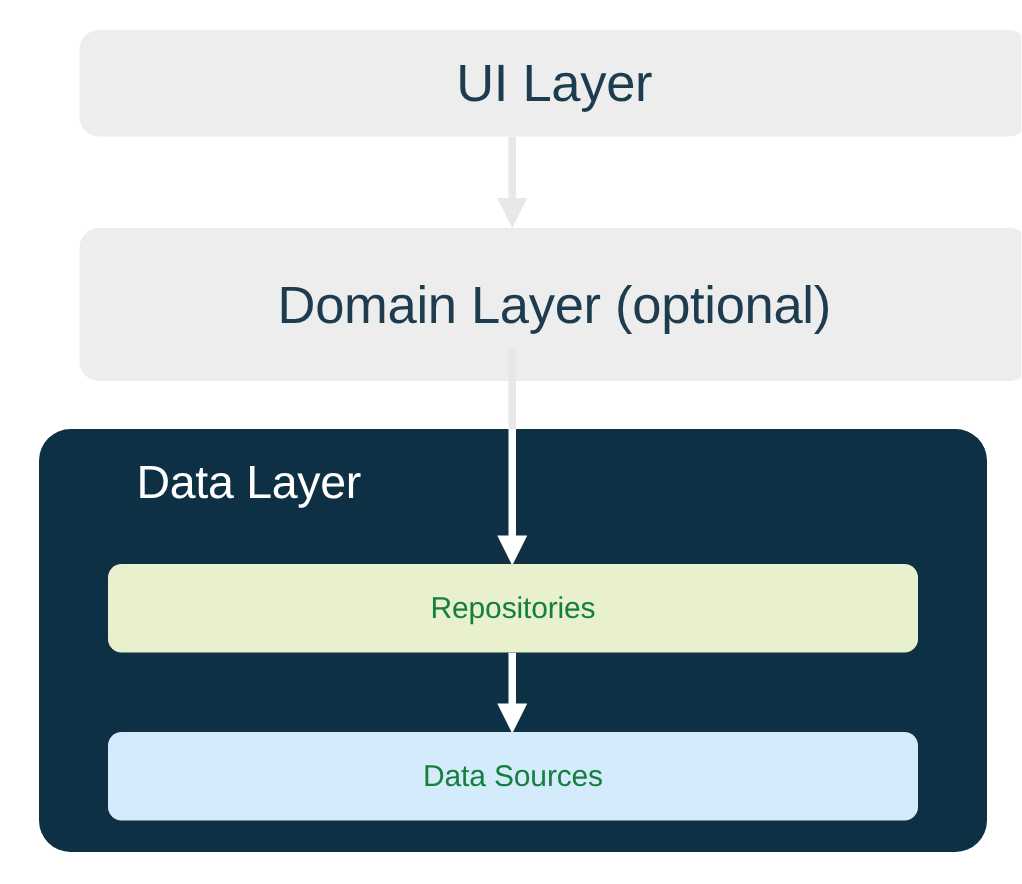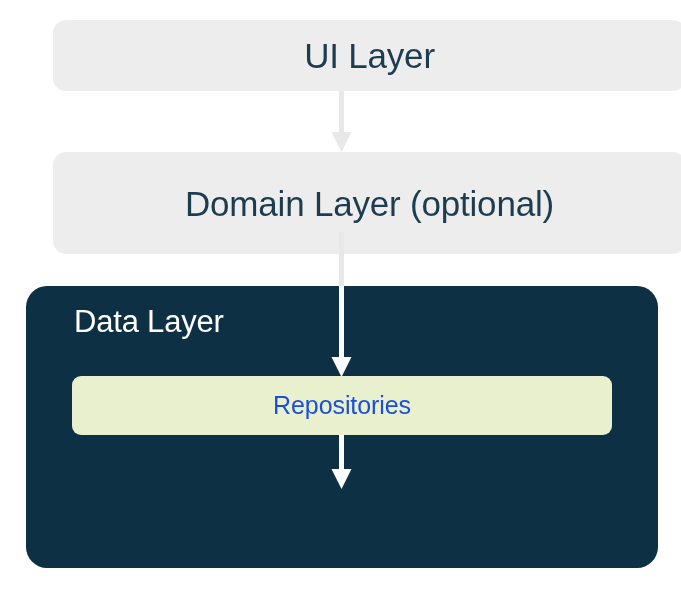--- a/index.html
+++ b/index.html
@@ -56,21 +56,21 @@
     left: 26px;
     top: 286px;
     width: 632px;
     height: 282px;
     background: #0e3044;
     border-radius: 21px;
     box-sizing: border-box;
   }
   #data-layer-title {
     position: absolute;
-    left: 48px;
+    left: 65px;
     top: 20px;
     color: #ffffff;
     font-size: 31px;
     line-height: 1;
     letter-spacing: -0.2px;
     white-space: nowrap;
   }
 
   
   .inner-box {
@@ -78,22 +78,22 @@
     left: 46px;
     width: 540px;
     height: 59px;
     border-radius: 9px;
     display: flex;
     align-items: center;
     justify-content: center;
     box-sizing: border-box;
   }
   .inner-box .box-label {
-    color: #1d4ed8;
-    font-size: 25px;
+    color: #15803d;
+    font-size: 20px;
     line-height: 1;
     letter-spacing: -0.1px;
     white-space: nowrap;
   }
   #repositories-box {
     top: 90px;
     background: #e9f0cd;
   }
   #data-sources-box {
     top: 202px;
@@ -148,16 +148,19 @@
       <span class="box-label">Repositories</span>
     </div>
 
     <div class="arrow" id="arrow-repositories-to-data-sources" style="left:303px; top:149px; width:25px; height:55px;">
       <svg width="25" height="55" viewBox="0 0 25 55" aria-hidden="true">
         <rect x="10" y="0" width="5" height="37" fill="#ffffff"></rect>
         <polygon points="2.5,34 22.5,34 12.5,54" fill="#ffffff"></polygon>
       </svg>
     </div>
 
+    <div class="inner-box" id="data-sources-box">
+      <span class="box-label">Data Sources</span>
+    </div>
 
   </div>
 
 </div>
 
 </body></html>

